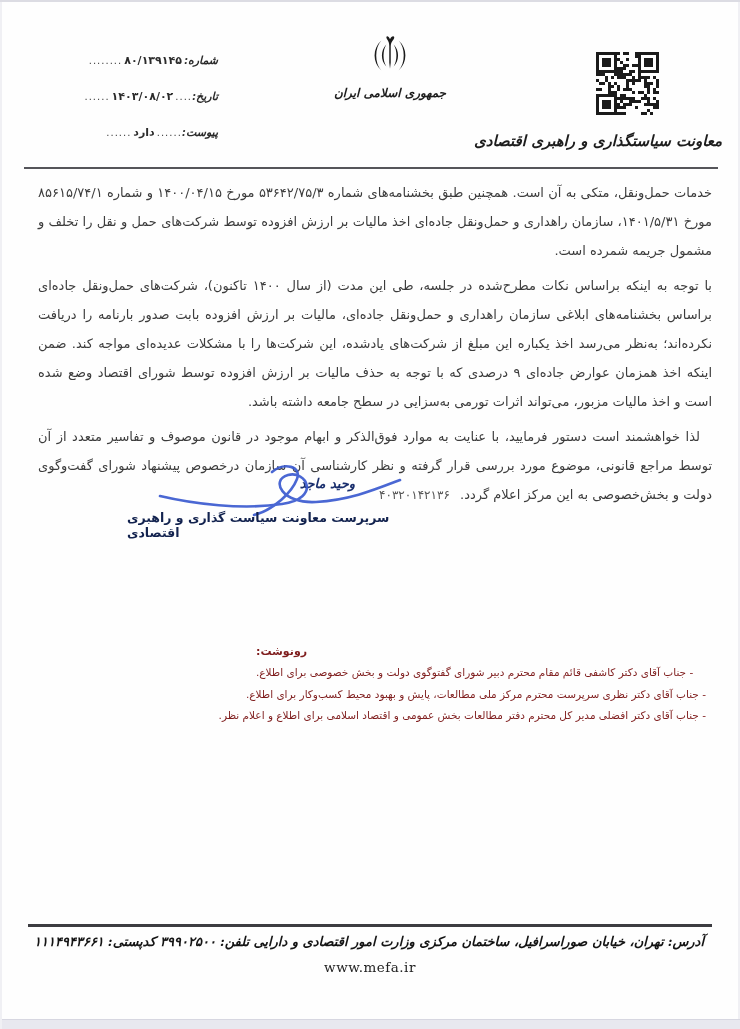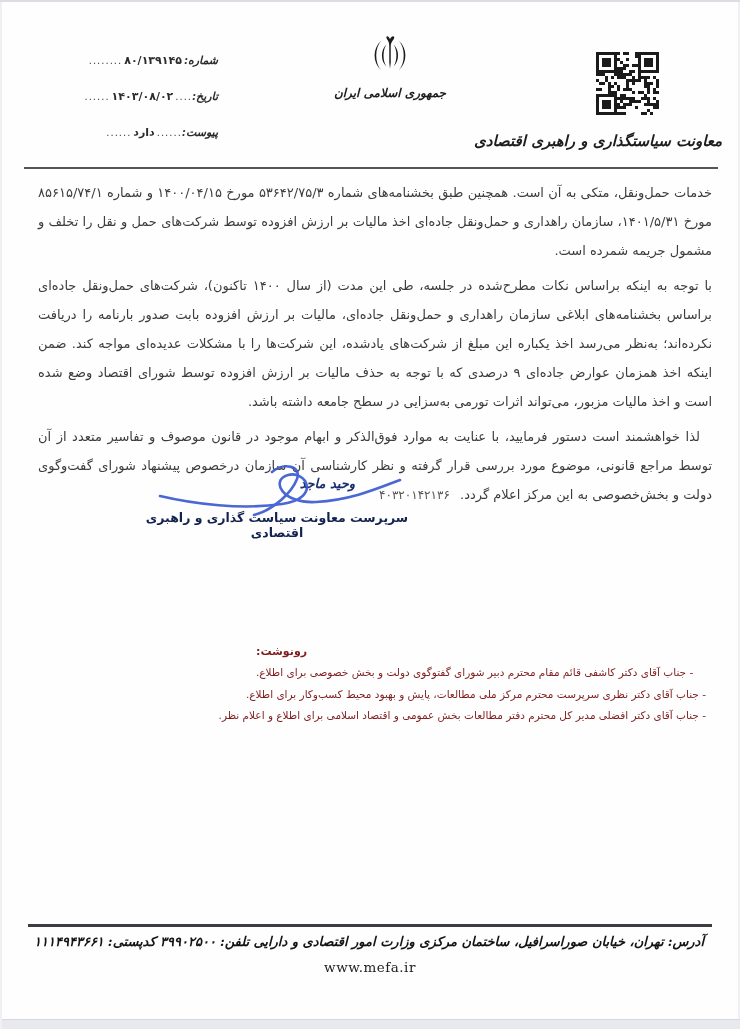--- a/index.html
+++ b/index.html
@@ -37,21 +37,21 @@
   .letter-body{position:absolute;top:176px;right:28px;left:38px;direction:rtl;
     text-align:justify;font-size:13px;line-height:29px;color:#3c3c3c;}
   .letter-body p{margin:0 0 6px 0;}
   .letter-body p.indent{text-indent:12px;}
   .tracking{font-size:12px;color:#555;letter-spacing:0.5px;padding-right:6px;}
 
   
   .sig-block{position:absolute;top:462px;left:122px;width:305px;height:75px;}
   .sig-name{position:absolute;top:12px;right:72px;font-size:13px;font-weight:bold;
     color:#1a2f6e;direction:rtl;font-style:italic;}
-  .sig-title{position:absolute;top:46px;right:0;width:300px;text-align:center;
+  .sig-title{position:absolute;top:46px;right:0;width:300px;text-align:left;
     font-size:12.5px;font-weight:bold;color:#13234f;direction:rtl;}
   .scribble{position:absolute;top:-4px;left:32px;width:252px;height:58px;}
 
   
   .cc{position:absolute;top:601px;right:34px;width:450px;direction:rtl;
     text-align:left;color:#7f1d1d;margin-top:42px;}
   .cc-heading{font-size:11px;font-weight:bold;margin-bottom:4px;}
   .cc-item{font-size:10.5px;line-height:21.5px;white-space:nowrap;}
 
   

